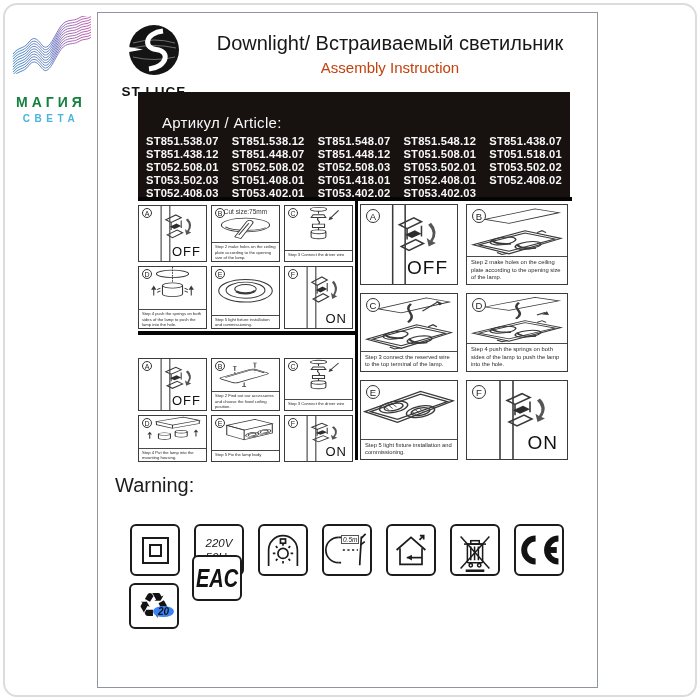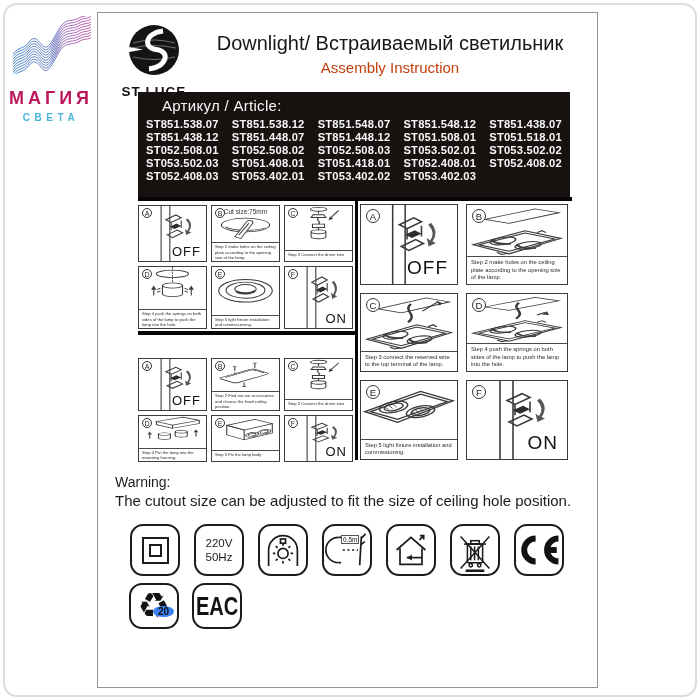--- a/index.html
+++ b/index.html
@@ -6,33 +6,33 @@
   html,body { background:#fff; }
   #page {
     position:relative; width:700px; height:700px; background:#fff;
     font-family:"Liberation Sans", sans-serif; color:#1c1c1c; overflow:hidden;
   }
   .frame { position:absolute; inset:3px; border:2px solid #dcdcdc; border-radius:14px; pointer-events:none; }
   .sheet { position:absolute; left:97px; top:12px; width:501px; height:676px; border:1px solid #8f959c; background:#fff; }
 
   
   .magia { position:absolute; left:8px; top:16px; width:86px; text-align:center; }
-  .magia .l1 { display:block; margin-top:10px; font-size:18px; letter-spacing:4px; color:#be185d; font-weight:600; }
+  .magia .l1 { display:block; margin-top:16px; font-size:14px; letter-spacing:4px; color:#15803d; font-weight:600; }
   .magia .l2 { display:block; margin-top:3px; font-size:10px; letter-spacing:4.5px; color:#49b4dc; font-weight:600; }
 
   
   .stluce { position:absolute; left:116px; top:22px; width:76px; text-align:center; }
   .stluce .brand { display:block; margin-top:2px; font-size:13.5px; font-weight:bold; letter-spacing:1px; color:#111; }
 
   .titleblock { position:absolute; left:195px; top:32px; width:390px; text-align:center; }
   .titleblock .t { font-size:20px; color:#171717; }
   .titleblock .s { font-size:15px; margin-top:4px; color:#c2410c; }
 
   
-  .articles { position:absolute; left:138px; top:92px; width:432px; height:106px; background:#171110; color:#f7f7f7; padding-top:5px; }
+  .articles { position:absolute; left:138px; top:92px; width:432px; height:106px; background:#171110; color:#f7f7f7; padding-top:22px; }
   .articles .hd { margin-left:24px; font-size:15px; letter-spacing:0.3px; }
   .codes { display:grid; grid-template-columns:repeat(5,auto); justify-content:space-between;
            padding:4px 8px 0 8px; row-gap:1px; font-size:11.2px; font-weight:bold; letter-spacing:0.2px; }
 
   .topbar   { position:absolute; left:138px; top:197px; width:434px; height:4px; background:#050505; }
   .vdivider { position:absolute; left:355px; top:201px; width:3px; height:259px; background:#050505; }
   .hdivider { position:absolute; left:138px; top:331px; width:217px; height:4px; background:#050505; }
 
   .panel { position:absolute; border:1px solid #3c3c3c; background:#fff; display:flex; flex-direction:column; }
   .pletter { position:absolute; top:2px; left:3px; width:10px; height:10px; border:1px solid #333; border-radius:50%;
@@ -40,25 +40,25 @@
   .g3 .pletter { width:14px; height:14px; font-size:9.5px; line-height:13px; top:4px; left:5px; }
   .pdraw { flex:1 1 auto; position:relative; overflow:hidden; }
   .pdraw svg { position:absolute; inset:0; width:100%; height:100%; }
   .pcap { border-top:1px solid #4a4a4a; font-size:4.2px; line-height:1.25; padding:1px 3px; min-height:11px; color:#2a2a2a; }
   .g3 .pcap { font-size:5.8px; line-height:1.3; min-height:18px; padding:2px 4px; }
   .state { position:absolute; right:5px; bottom:2px; font-size:13px; letter-spacing:1px; color:#111; }
   .g3 .state { font-size:19px; right:9px; bottom:5px; }
   .ptitle { position:absolute; top:2px; left:0; right:0; text-align:center; font-size:6.5px; color:#333; z-index:2; }
 
   .warning { position:absolute; left:115px; top:474px; width:478px; }
-  .warning .wt { font-size:14px; }
+  .warning .wt { font-size:20px; }
   .warning .wx { font-size:15px; margin-top:2px; }
 
-  .ibox { position:absolute; width:50px; height:52px; border:2.4px solid #1b1b1b; border-radius:13px;
-          display:flex; align-items:center; justify-content:center; background:#fff; }
+  .ibox { position:absolute; width:50px; height:52px; border:2.4px solid #1b1b1b; border-radius:6px;
+          display:flex; align-items:center; justify-content:center; background:#fff;font-style:italic; }
   .ibox svg { width:44px; height:44px; }
   .c2outer { width:27px; height:27px; border:2.2px solid #1b1b1b; display:flex; align-items:center; justify-content:center; }
   .c2inner { width:13px; height:13px; border:2.2px solid #1b1b1b; }
   .volt { text-align:center; font-size:11.5px; line-height:1.25; color:#1b1b1b; }
   .dist-label { position:absolute; top:9px; left:17px; font-size:6.5px; color:#1b1b1b; border:0.8px solid #555; padding:0 1px; background:#fff; }
   .recycle-glyph { font-family:"DejaVu Sans", sans-serif; font-size:36px; line-height:1; color:#121212; }
   .recycle-num { position:absolute; top:21px; left:22px; font-size:10px; font-weight:bold; color:#121212; background:#3b82f6; border-radius:50%; padding:0 5px; }
   .eac { font-size:20px; font-weight:800; letter-spacing:0px; transform:scaleY(1.3); color:#121212; font-family:"Liberation Sans", sans-serif; }
 
   .footer { position:absolute; left:115px; top:651px; font-size:15px; color:#1c1c1c; }
@@ -456,21 +456,20 @@
     <div class="pdraw">
       <svg viewBox="0 0 100 80" preserveAspectRatio="none">
           <use href="#s-switch"></use>
         </svg>
       <span class="state">ON</span>
     </div>
   </div>
 
   <div class="warning">
     <div class="wt">Warning:</div>
-    <div class="wx">The cutout size can be adjusted to fit the size of ceiling hole position.</div>
   </div>
 
   <div class="ibox" style="left:130px;top:524px">
     <div class="c2outer">
         <div class="c2inner"></div>
       </div>
   </div>
   <div class="ibox" style="left:194px;top:524px">
     <div class="volt">
       <div>220V</div>
@@ -532,17 +531,17 @@
         <path d="M49,4.5 A13.5,13.5 0 1 0 49,31.5"></path>
         <path d="M36,18 L47,18"></path>
       </g>
     </svg>
   </div>
 
   <div class="ibox" style="left:129px;top:583px;height:46px">
     <span class="recycle-glyph">♻</span>
     <span class="recycle-num">20</span>
   </div>
-  <div class="ibox" style="left:192px;top:583px;height:46px">
+  <div class="ibox" style="left:192px;top:555px;height:46px">
     <span class="eac">EAC</span>
   </div>
 
 </div>
 
 </body></html>

